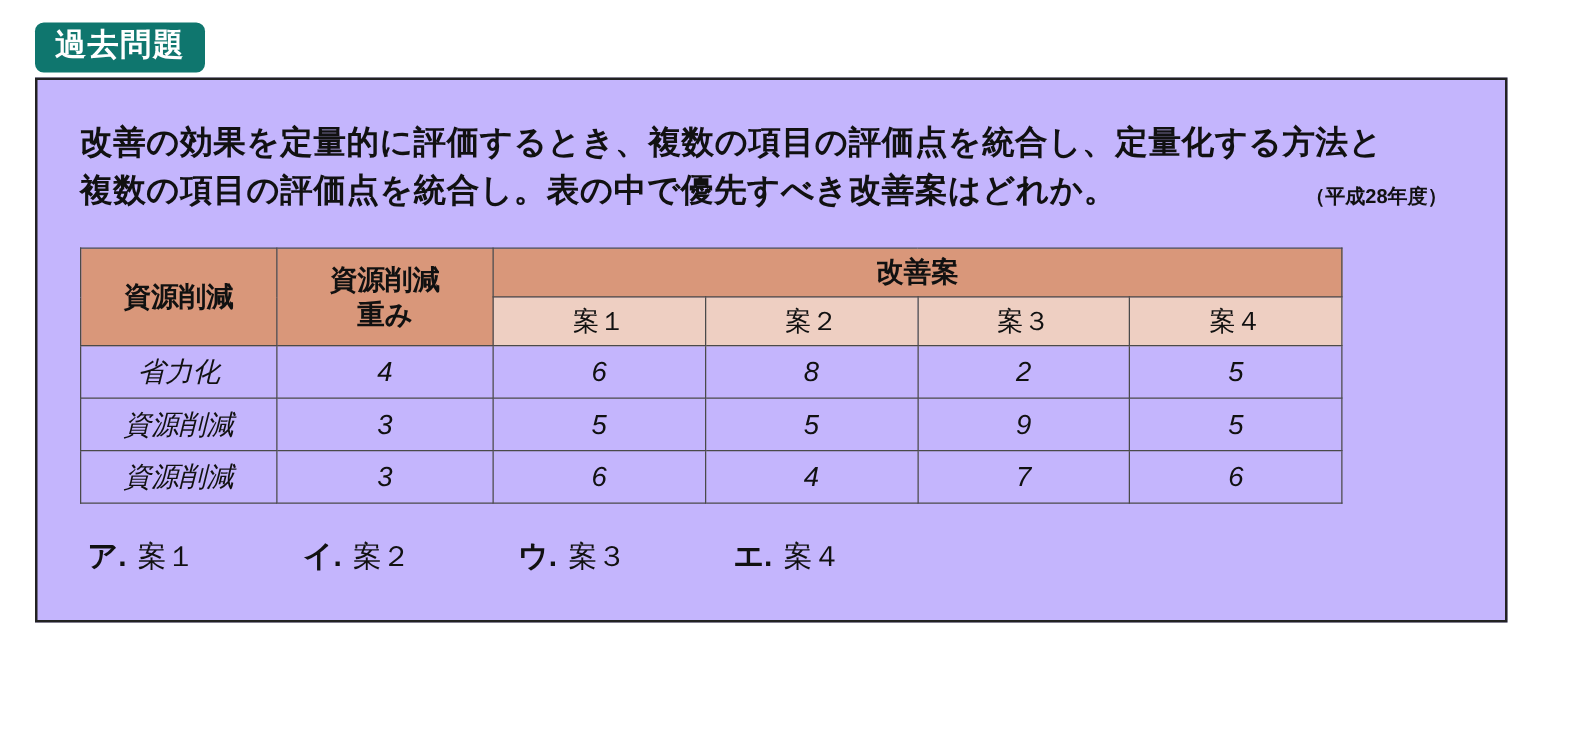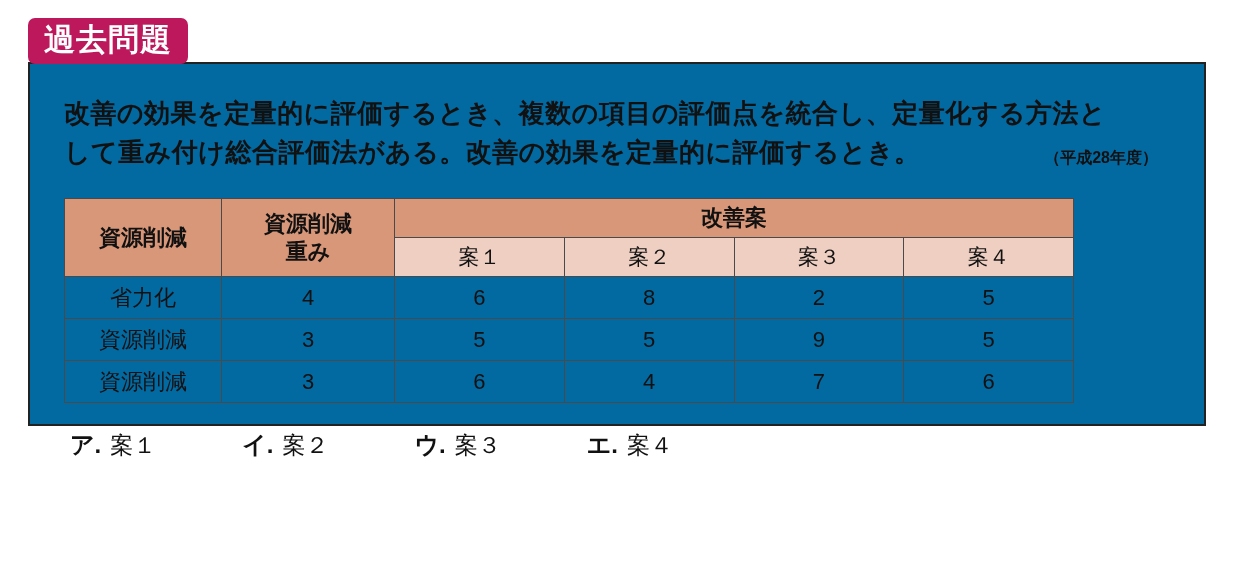--- a/index.html
+++ b/index.html
@@ -18,39 +18,39 @@
 
   
   .badge-wrap {
     position: absolute;
     top: 18px;
     left: 28px;
     z-index: 5;
   }
   .badge {
     display: inline-block;
-    background: #be185d;
+    background: #0f766e;
     color: #ffffff;
-    font-size: 31px;
+    font-size: 25px;
     font-weight: bold;
     letter-spacing: 1px;
     padding: 5px 16px 7px 16px;
     border-radius: 7px;
     line-height: 1.1;
   }
 
   
   .card {
     position: absolute;
     top: 62px;
     left: 28px;
     width: 1178px;
-    height: 364px;
+    height: 436px;
     border: 2px solid #222222;
-    background: #0369a1;
+    background: #c4b5fd;
     box-sizing: border-box;
   }
 
   .question {
     margin: 30px 34px 0 34px;
     font-size: 26px;
     font-weight: bold;
     line-height: 1.5;
     letter-spacing: 0.5px;
     position: relative;
@@ -99,20 +99,21 @@
   .col-plan  { width: 171px; }
 
   .two-line {
     line-height: 1.25;
     padding: 4px 2px !important;
   }
 
   table.qtable tbody td {
     height: 41px;
     font-size: 22px;
+    font-style: italic;
   }
 
   
   .choices {
     margin: 26px 34px 0 40px;
     display: flex;
     align-items: baseline;
     font-size: 23px;
   }
   .choice {
@@ -135,21 +136,21 @@
 
 <div class="badge-wrap">
   <span class="badge">過去問題</span>
 </div>
 
 <div class="card">
 
   <div class="question">
     <span class="line1">改善の効果を定量的に評価するとき、複数の項目の評価点を統合し、定量化する方法と</span>
     <span class="line2">
-      <span>して重み付け総合評価法がある。改善の効果を定量的に評価するとき。</span>
+      <span>複数の項目の評価点を統合し。表の中で優先すべき改善案はどれか。</span>
       <span class="year">（平成28年度）</span>
     </span>
   </div>
 
   <table class="qtable">
     <thead>
       <tr>
         <th class="hdr-dark col-item" rowspan="2">資源削減</th>
         <th class="hdr-dark col-weight two-line" rowspan="2">
           <div>資源削減</div>

